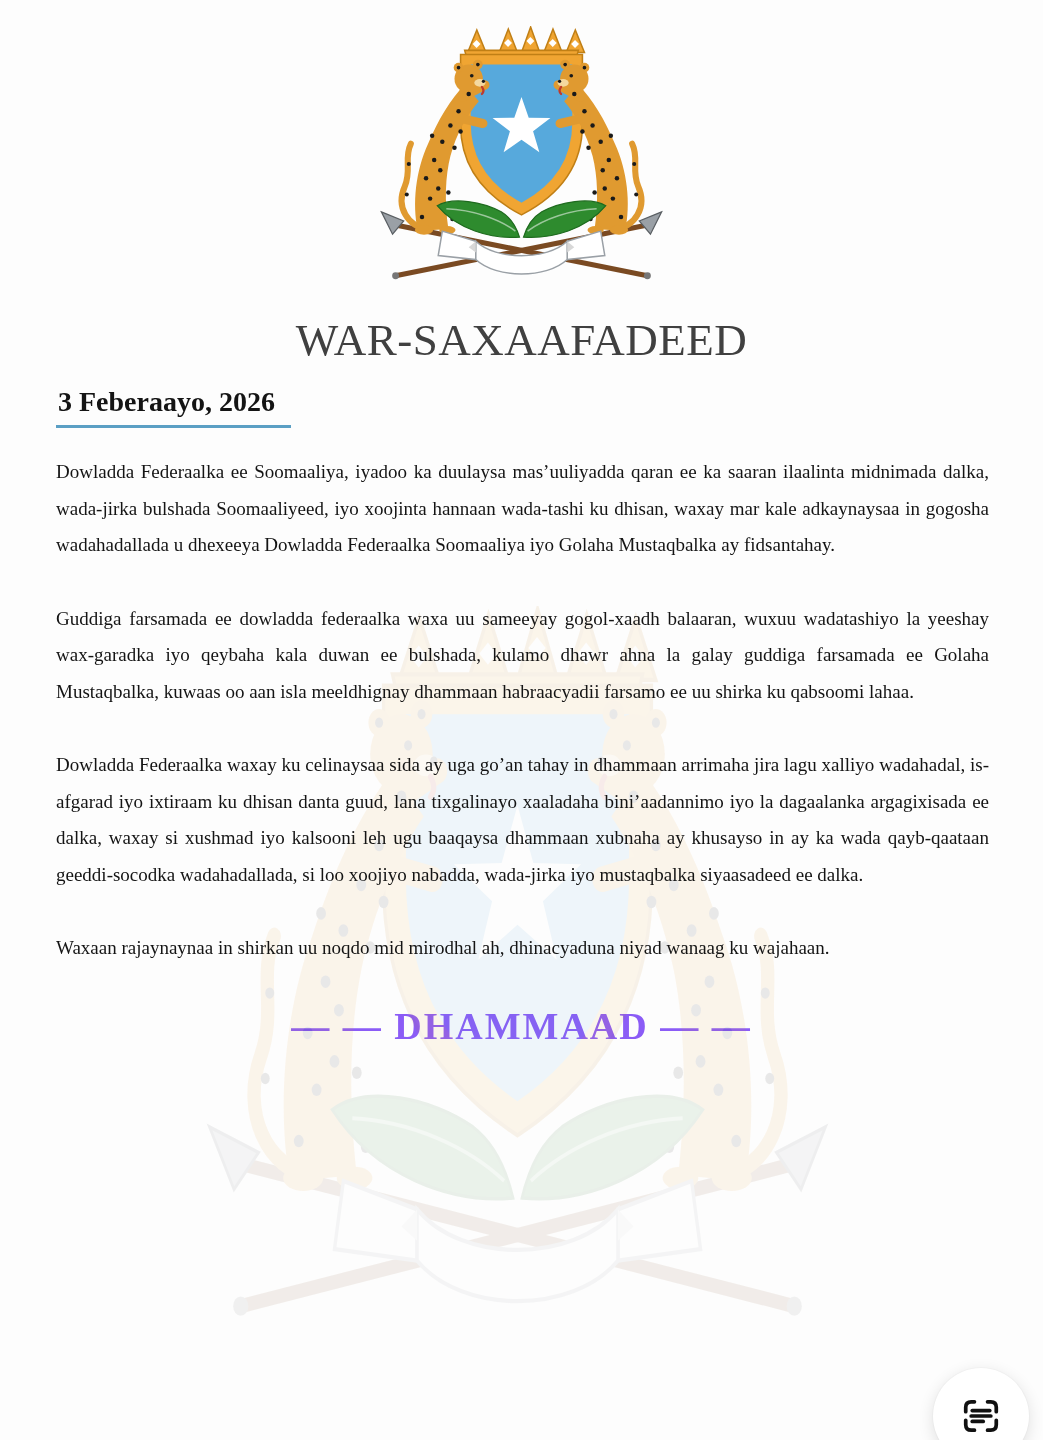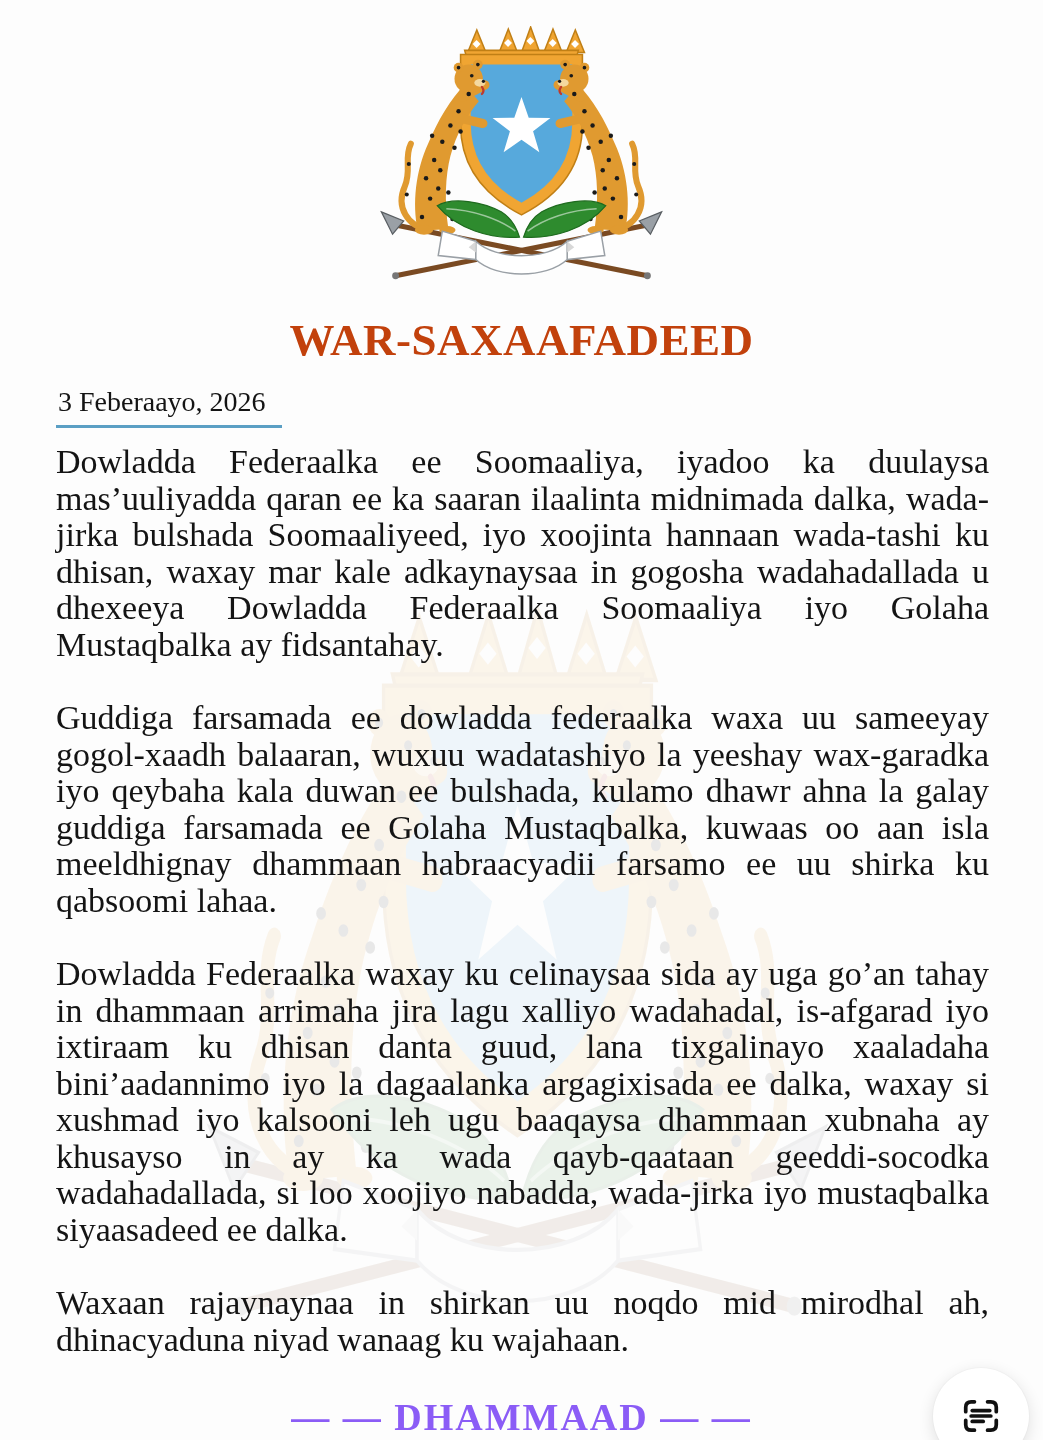--- a/index.html
+++ b/index.html
@@ -10,36 +10,36 @@
     color:#141414;
     position:relative;
     overflow:hidden;
   }
   .page{position:relative;width:1043px;height:1440px;}
   .emblem{display:block;margin:26px auto 0;width:285px;height:264px;}
   .title{
     margin:24px 0 0;
     text-align:center;
     font-size:45px;
-    font-weight:700;
+    font-weight:400;
     letter-spacing:.5px;
-    color:#c2410c;
+    color:#404040;
   }
   .date-row{margin:20px 0 0 56px;}
   .date{
     display:inline-block;
     font-size:28px;
-    font-weight:400;
+    font-weight:700;
     padding:0 16px 7px 2px;
     border-bottom:3px solid #5b9fc4;
   }
   .content{
     position:relative;
-    margin:16px 54px 0 56px;
-    font-size:34px;
+    margin:26px 54px 0 56px;
+    font-size:19px;
     line-height:36.5px;
     text-align:justify;
     z-index:2;
   }
   .content p{margin:0 0 37px;}
   .closing{
     margin-top:12px;
     text-align:center;
     font-size:38px;
     font-weight:700;

